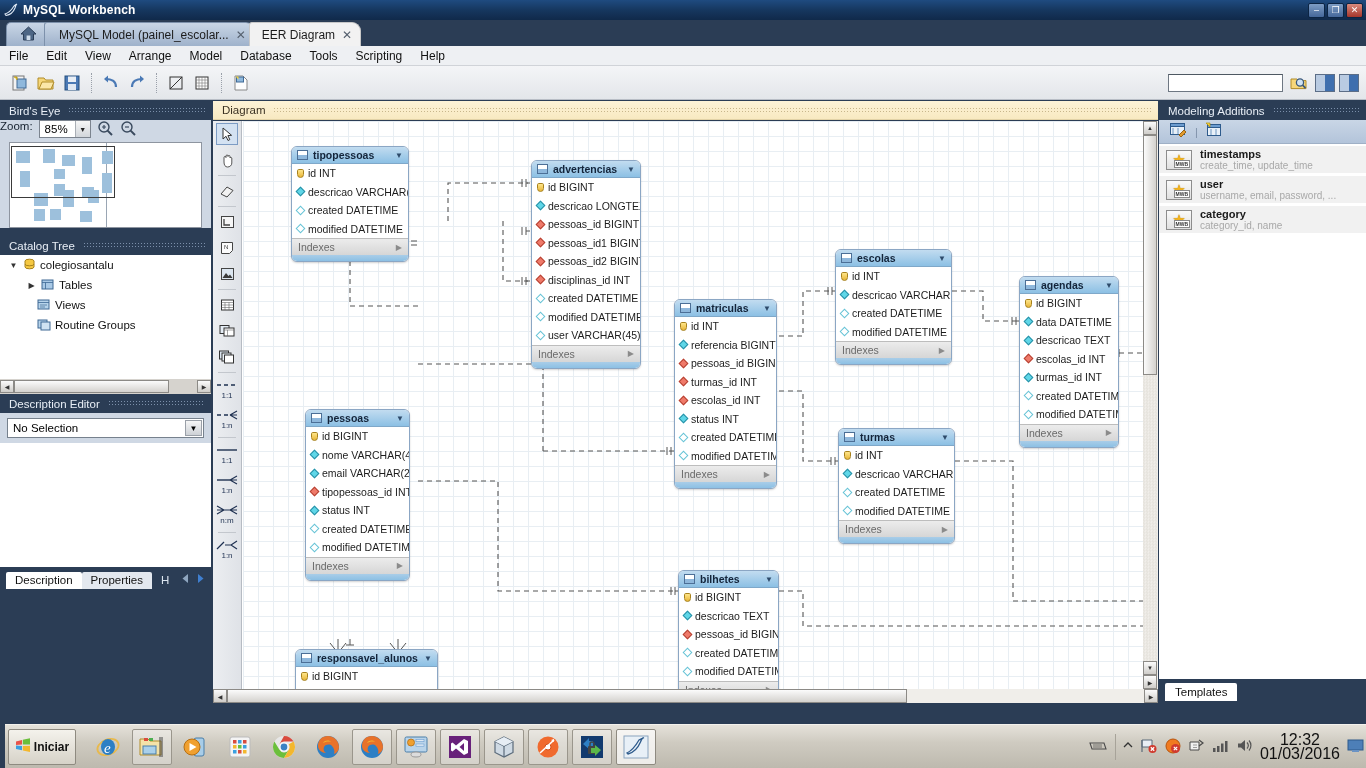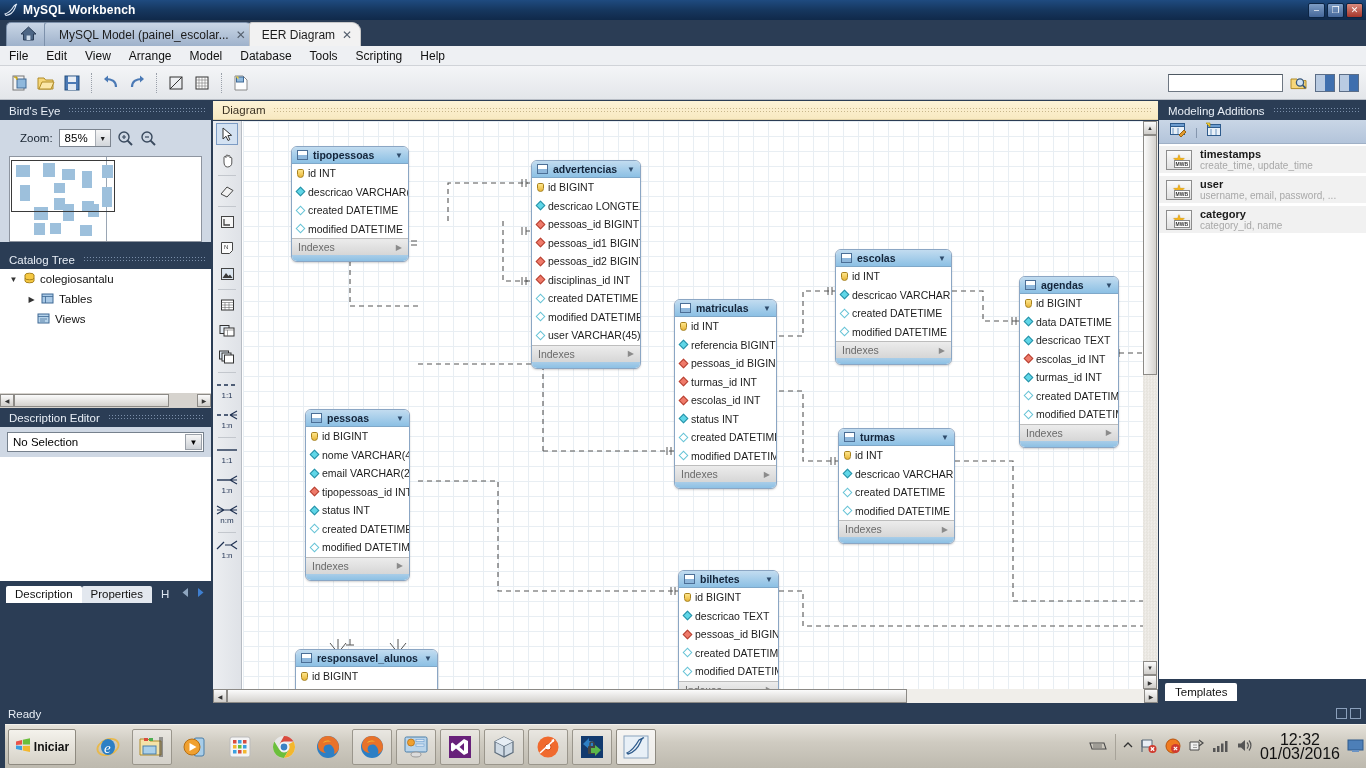--- a/index.html
+++ b/index.html
@@ -96,21 +96,21 @@
     position: relative;
   }
   .sect-head .dots {
     flex: 1; height: 7px; margin-left: 8px; margin-right: 6px;
     background-image: radial-gradient(circle, #7f93ae 0.7px, transparent 0.8px);
     background-size: 3px 3px; opacity: .95;
   }
 
   
   .be-body { background: #cfd8e4; padding: 0; }
-  .zoomrow { height: 36px; display: flex; align-items: center; gap: 6px; padding-left: 20px; }
+  .zoomrow { height: 22px; display: flex; gap: 6px; padding-left: 0; }
   .zoomrow .lbl { font-size: 11.5px; color: #16212e; }
   .zoom-combo {
     width: 52px; height: 18px; background: #fff; border: 1px solid #7c848f;
     display: flex; align-items: center; position: relative;
   }
   .zoom-combo span { padding-left: 5px; font-size: 11.5px; }
   .zoom-combo .arrow {
     position: absolute; right: 0; top: 0; width: 15px; height: 16px;
     background: linear-gradient(to bottom,#f6f6f6,#d2d6db);
     border-left: 1px solid #a9aeb5; display: flex; align-items: center; justify-content: center;
@@ -509,20 +509,29 @@
       </div>
       <div class="tree-row" style="padding-left:37px;">
         <span>
           <svg width="14" height="13" viewBox="0 0 14 13">
               <rect x="1" y="2" width="11" height="9" fill="#b6d3ea" stroke="#3e6894"></rect>
               <path d="M1 4.5 H12" stroke="#3e6894" stroke-width=".8"></path>
               <path d="M3 7 h7 M3 9 h5" stroke="#3e6894" stroke-width=".7"></path>
             </svg>
         </span>
         <span>Views</span>
+      </div>
+      <div class="tree-row" style="padding-left:37px;">
+        <span>
+          <svg width="14" height="13" viewBox="0 0 14 13">
+              <rect x="1" y="2" width="9" height="8" fill="#b6d3ea" stroke="#3e6894"></rect>
+              <rect x="4" y="4" width="9" height="8" fill="#cfe2f2" stroke="#3e6894"></rect>
+            </svg>
+        </span>
+        <span>Routine Groups</span>
       </div>
       <div class="ct-scroll">
         <div class="sc-arrow">◀</div>
         <div class="sc-thumb" style="width:155px;"></div>
         <div class="sc-arrow" style="margin-left:auto;">▶</div>
       </div>
     </div>
 
 
     <div class="sect-head">
@@ -1070,27 +1079,20 @@
           <div class="ma-name">category</div>
           <div class="ma-sub">category_id, name</div>
         </div>
       </div>
     </div>
     <div class="rtabs">
       <div class="rtab">Templates</div>
     </div>
   </div>
 
-  <div class="statusbar">
-    <span>Ready</span>
-    <span class="sb-grips">
-      <span class="grip"></span>
-      <span class="grip"></span>
-    </span>
-  </div>
 
   <div class="taskbar">
     <div class="start">
       <span>
         <svg width="16" height="16" viewBox="0 0 16 16">
             <path d="M1 4.5 L7 3 V7.5 L1 8 Z" fill="#e8534a"></path>
             <path d="M7.8 2.8 L15 1.2 V7.4 L7.8 7.5 Z" fill="#6bbf3b"></path>
             <path d="M1 8.6 L7 8.9 V13.3 L1 12 Z" fill="#3b9fe0"></path>
             <path d="M7.8 8.9 L15 8.8 V15 L7.8 13.4 Z" fill="#f3b72e"></path>
           </svg>

